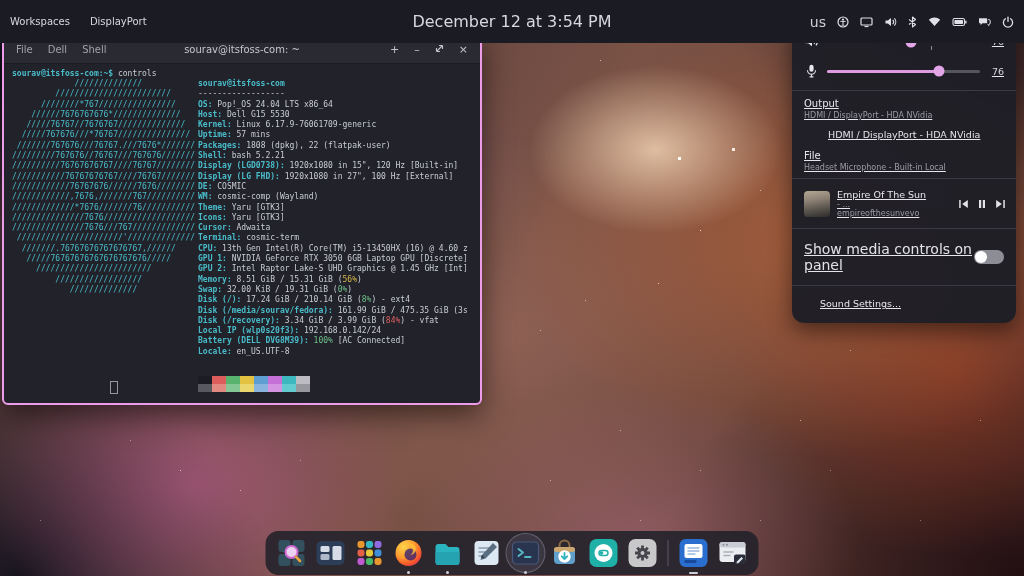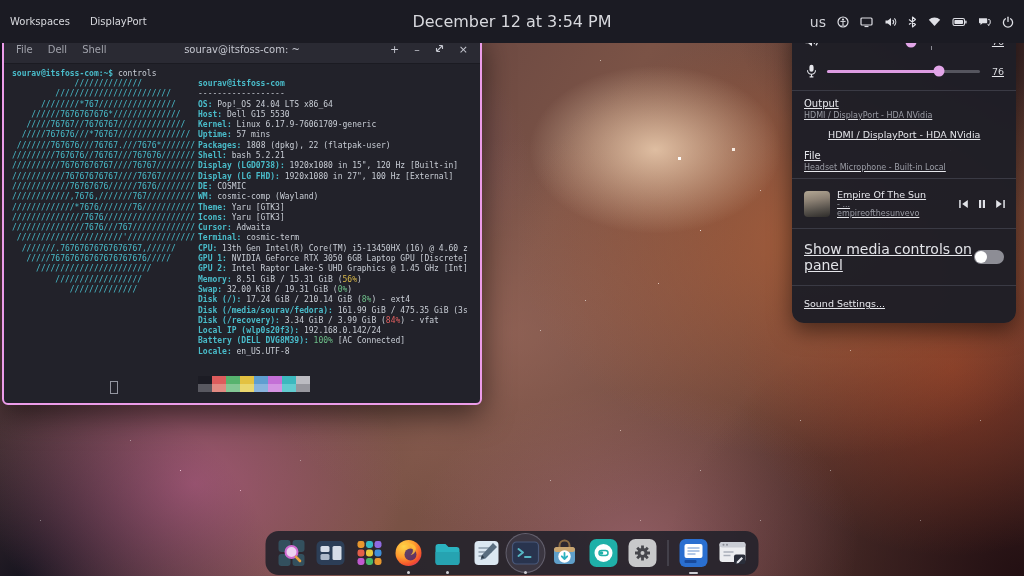--- a/index.html
+++ b/index.html
@@ -89,21 +89,21 @@
     background:linear-gradient(170deg,#b3a794 0%,#8c8174 35%,#56514b 70%,#2e2c2a 100%);}
   .m-info{flex:1;min-width:0;}
   .m-title{font-size:9.5px;white-space:nowrap;}
   .m-track,.m-channel{font-size:8px;color:#9a9ca5;white-space:nowrap;}
   .m-controls{display:flex;gap:9px;align-items:center;}
   .toggle-row{display:flex;align-items:center;justify-content:space-between;
     padding:8px 12px;font-size:14px;color:#e2e3e8;}
   .switch{width:30px;height:14px;border-radius:7px;background:#8d8d95;position:relative;flex:none;}
   .switch::after{content:"";position:absolute;left:1px;top:1px;width:12px;height:12px;
     border-radius:50%;background:#fff;}
-  .settings-row{padding:8px 12px 9px;font-size:9.5px;color:#e6e7ec;}
+  .settings-row{padding:8px 28px 9px;font-size:9.5px;color:#e6e7ec;}
   
   .dock{position:absolute;left:50%;bottom:1px;transform:translateX(-50%);height:44px;
     background:rgba(33,33,42,.88);border-radius:13px;display:flex;align-items:center;
     gap:7px;padding:0 10px;z-index:7;}
   .dock-item{position:relative;width:32px;height:32px;display:flex;align-items:center;
     justify-content:center;}
   .dock-item.active::before{content:"";position:absolute;inset:-4px;border-radius:50%;
     background:rgba(130,130,150,.18);border:1px solid rgba(205,205,225,.28);}
   .dock-item.running::after{content:"";position:absolute;bottom:-5px;left:50%;
     transform:translateX(-50%);width:3px;height:3px;border-radius:50%;background:#cfd0d6;}

